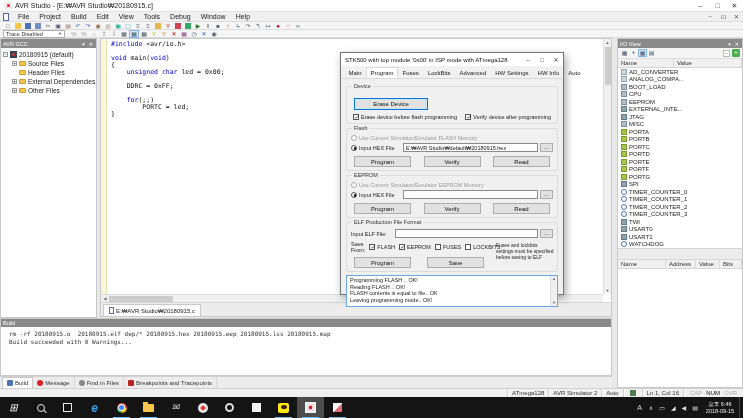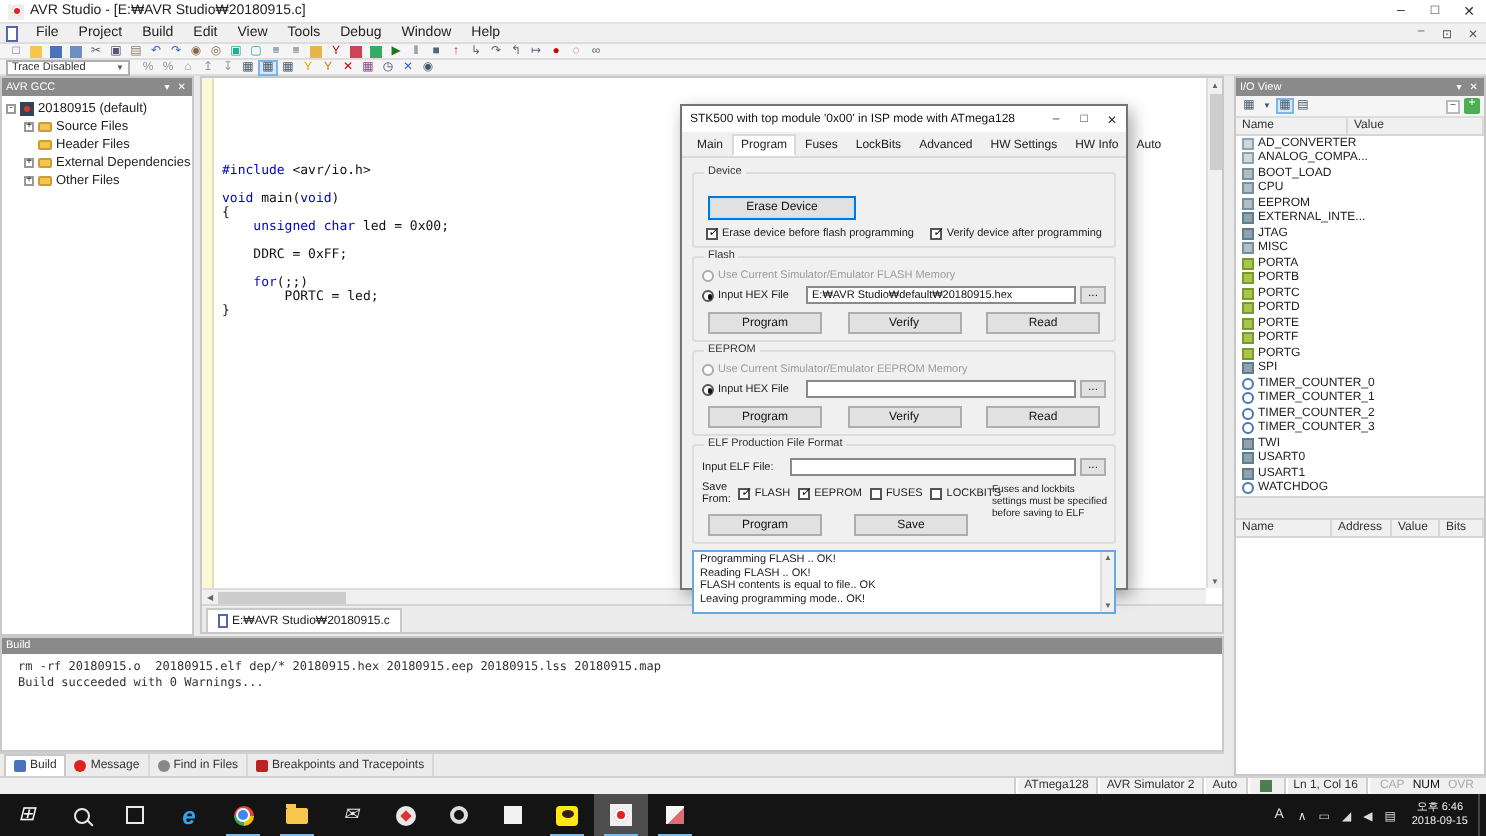--- a/index.html
+++ b/index.html
@@ -47,21 +47,21 @@
     display:inline-flex;align-items:center;justify-content:center;margin-right:2px;flex:none;color:#333;}
   .exp.none{border:none;background:transparent;}
   .folder{width:7px;height:5px;background:#f6c64a;border:1px solid #c89b3c;border-radius:1px;margin-right:2px;flex:none;}
   .proj-ic{width:7px;height:7px;background:#345;position:relative;margin-right:2px;flex:none;}
   .proj-ic::after{content:"";position:absolute;left:2px;top:2px;width:3px;height:3px;border-radius:50%;background:#d33;}
 
   
   #editor{position:absolute;left:100px;top:38px;width:512px;height:279px;background:#fff;border:1px solid #c8c8c8;}
   #editor .margin{position:absolute;left:0;top:0;bottom:22px;width:6px;background:#fbf8d8;border-right:1px solid #e4e0b8;}
   #code{position:absolute;left:10px;top:2px;font-family:"DejaVu Sans Mono","Liberation Mono",monospace;
-    font-size:6.5px;line-height:7px;white-space:pre;color:#111;margin-top:41px;}
+    font-size:6.5px;line-height:7px;white-space:pre;color:#111;}
   #code .kw{color:#0000cc;}
   .vscroll{position:absolute;right:0;top:0;bottom:22px;width:8px;background:#f0f0f0;border-left:1px solid #ddd;
     display:flex;flex-direction:column;align-items:center;font-size:4px;color:#666;}
   .vscroll .thumb{width:6px;height:38px;background:#cdcdcd;margin-top:1px;}
   .vscroll .sa{height:7px;display:flex;align-items:center;}
   .vscroll .sa.end{margin-top:auto;}
   .hscroll{position:absolute;left:0;right:8px;bottom:14px;height:8px;background:#f0f0f0;border-top:1px solid #ddd;
     display:flex;align-items:center;font-size:4px;color:#666;}
   .hscroll .sa{width:8px;text-align:center;}
   .hscroll .thumb{width:64px;height:6px;background:#cdcdcd;}

